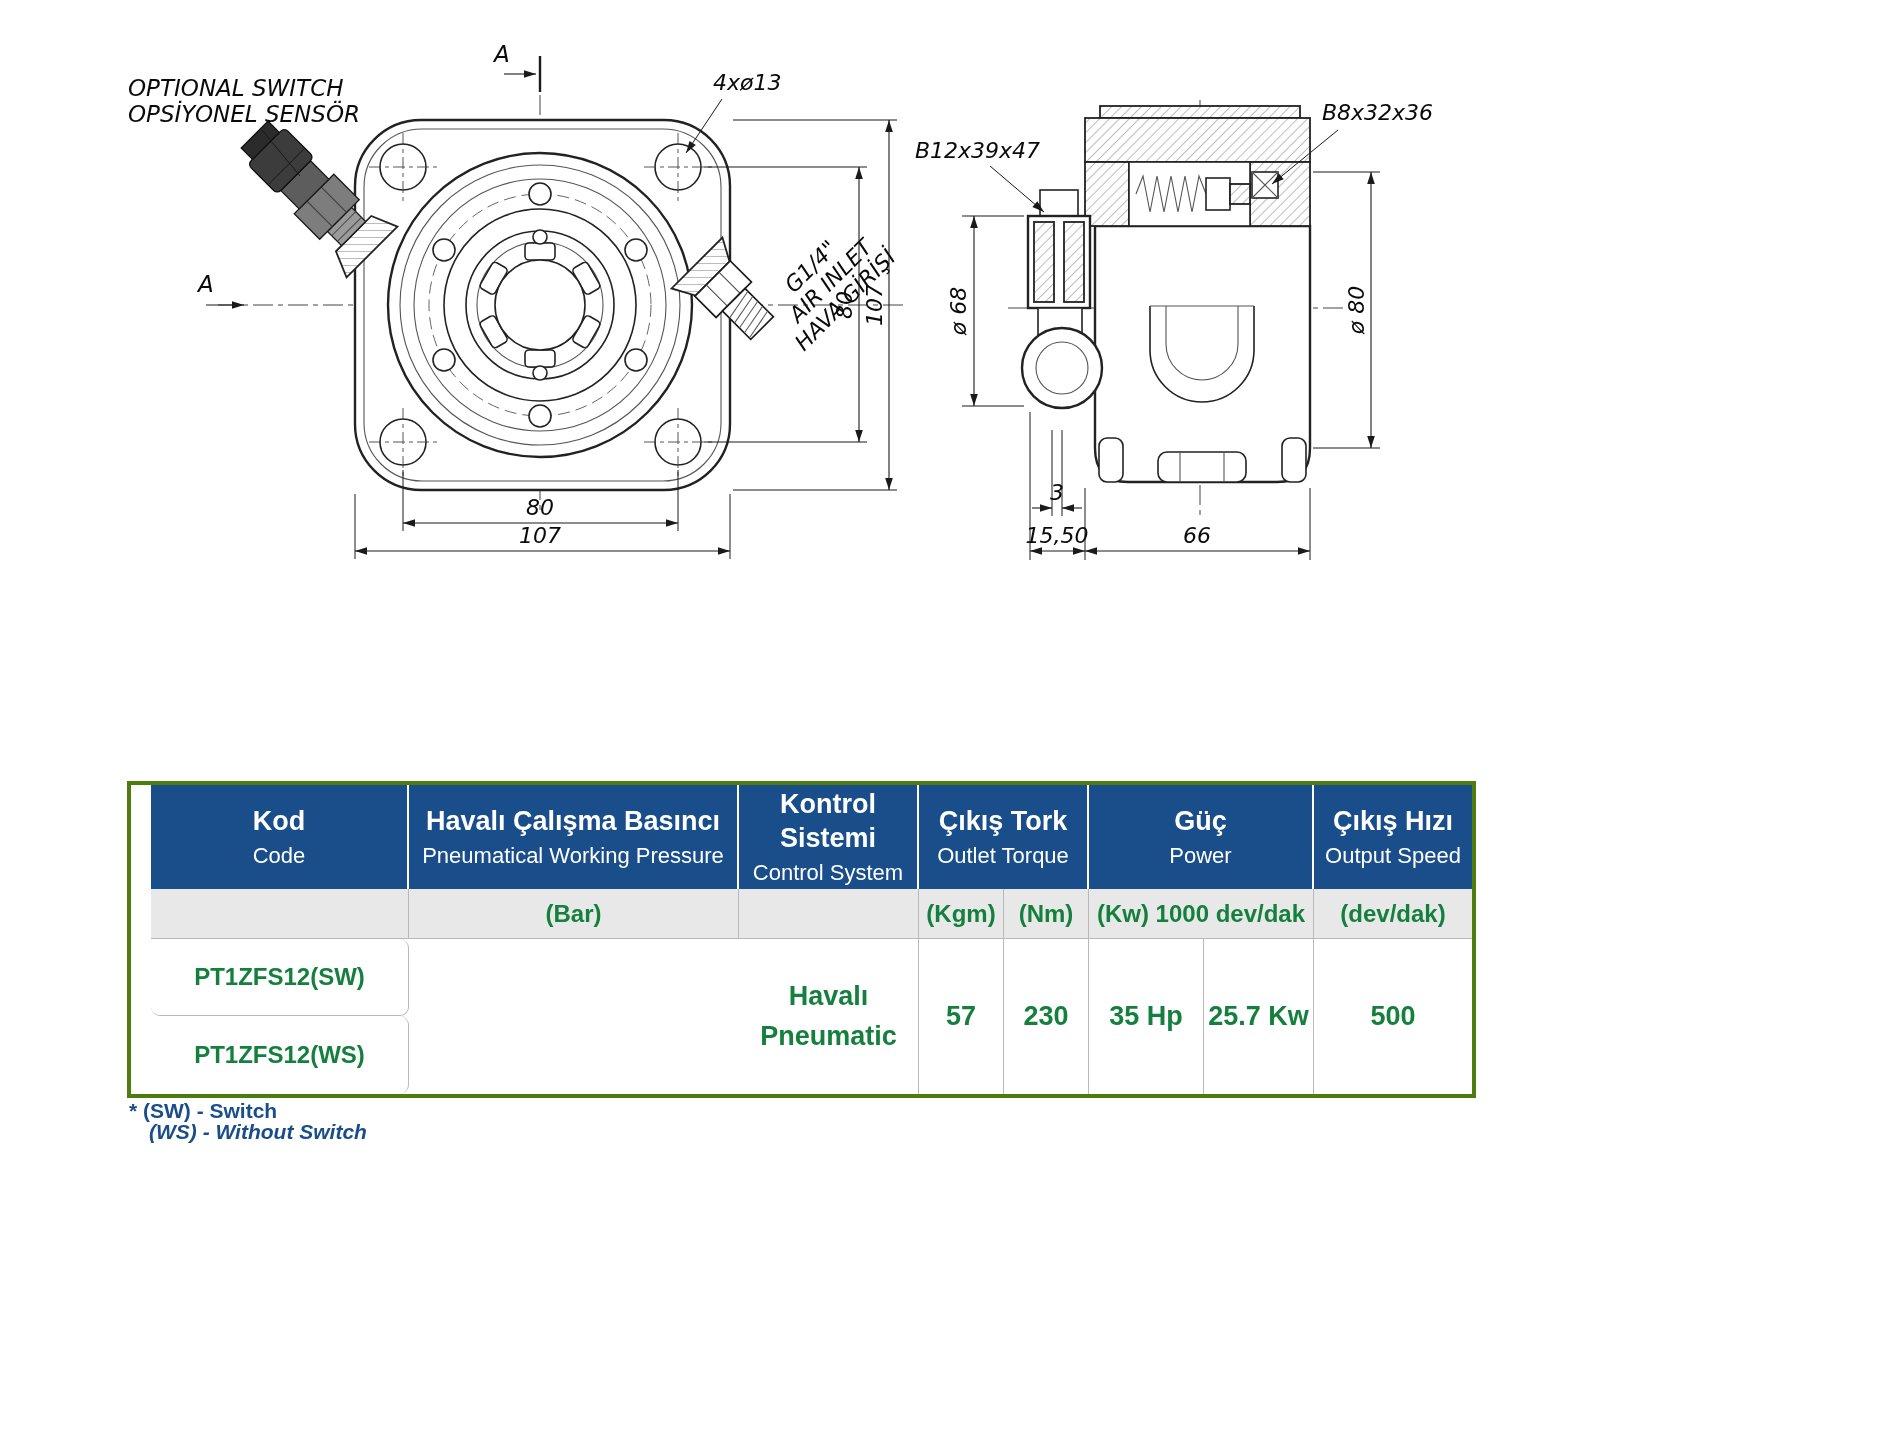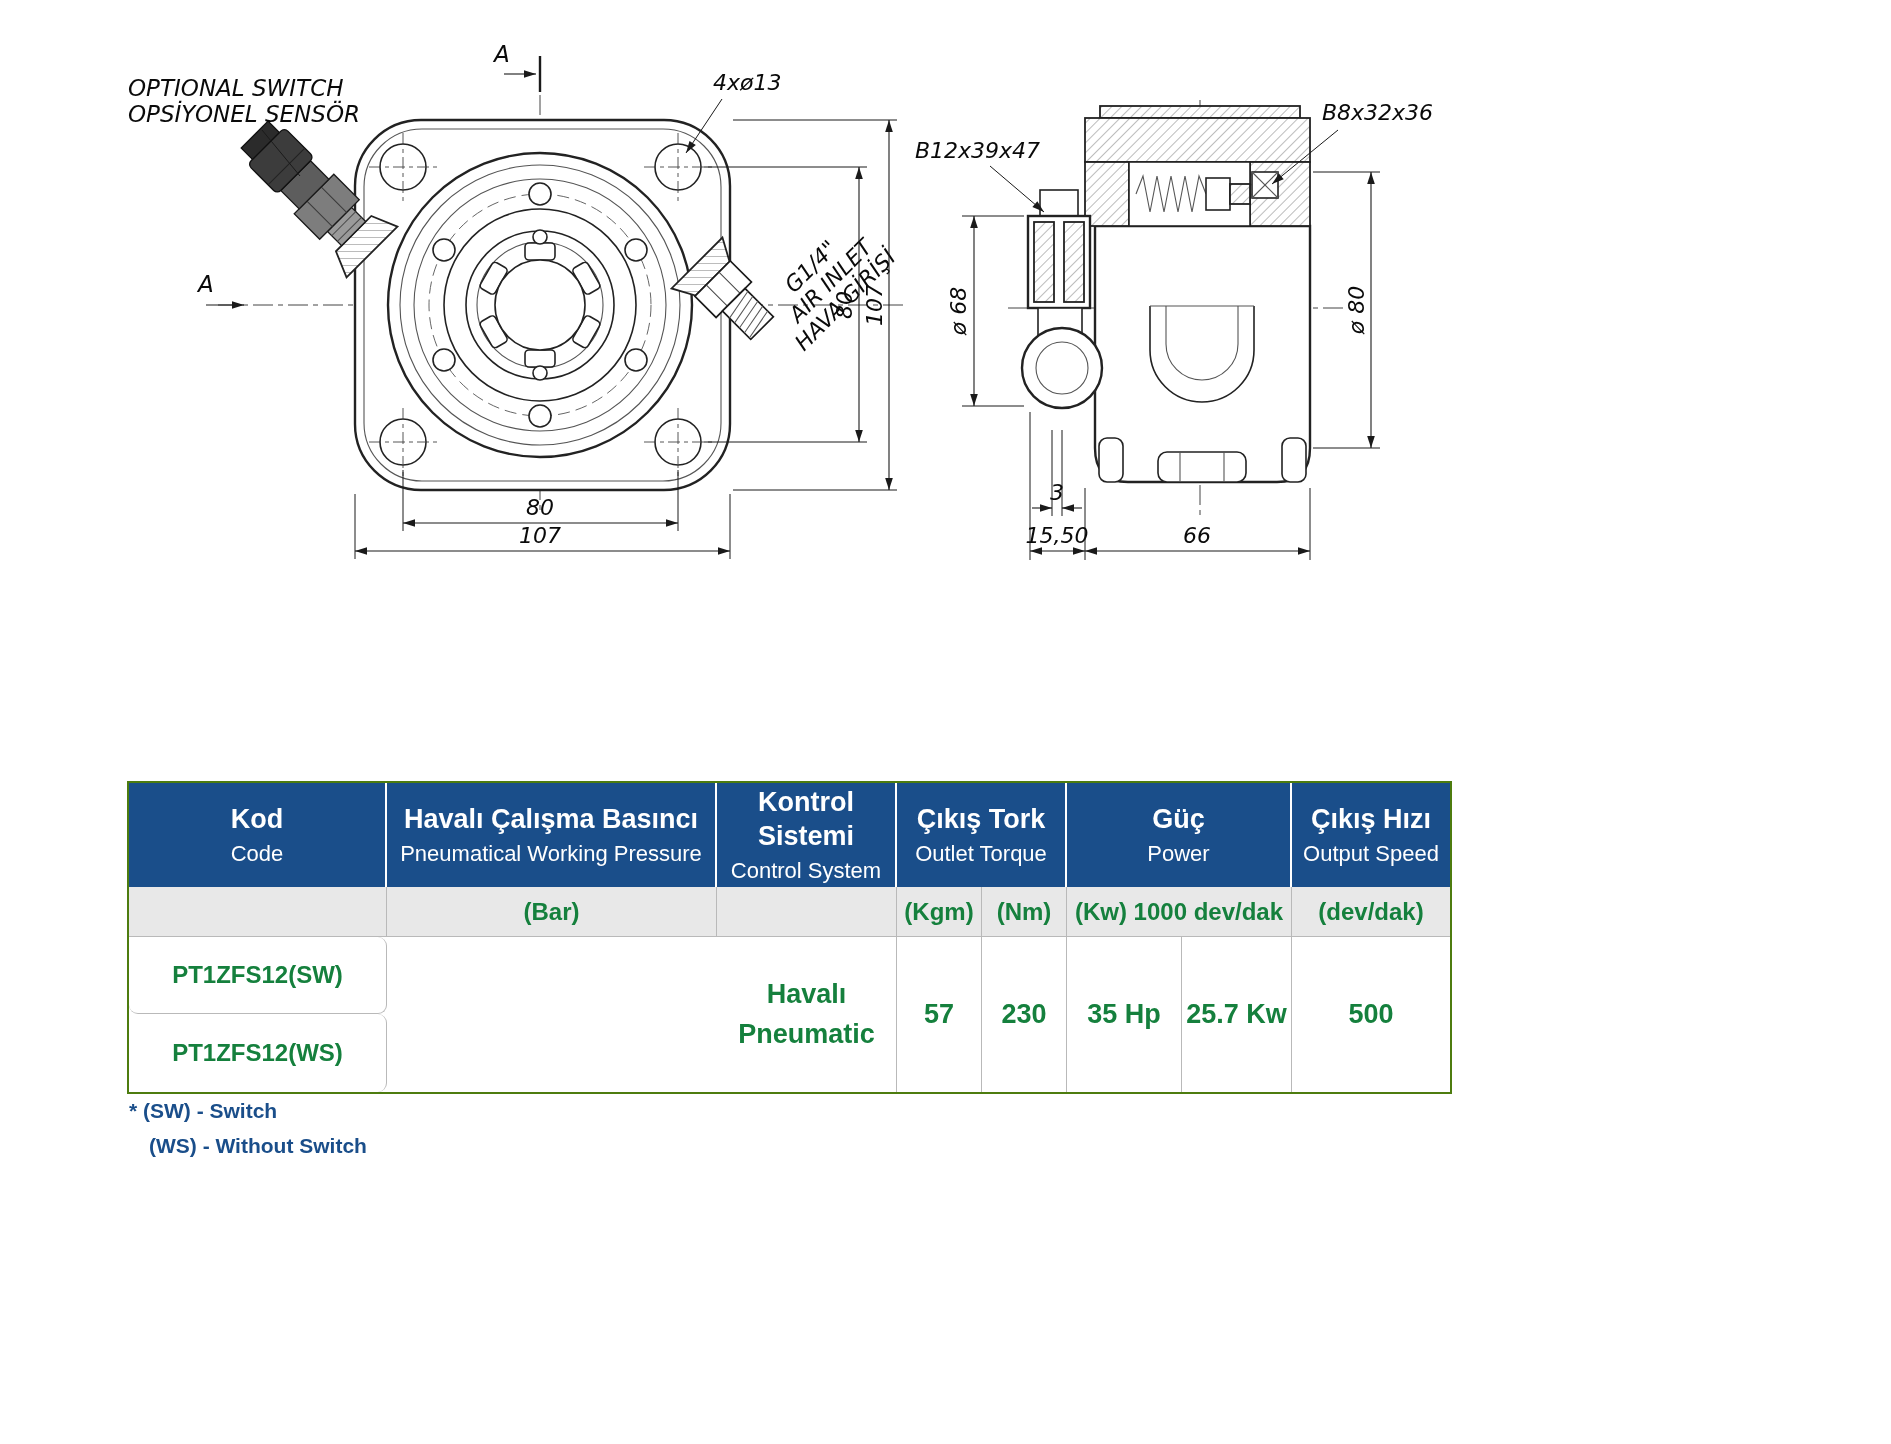--- a/index.html
+++ b/index.html
@@ -17,38 +17,39 @@
   svg .dtxt {font:italic 22px "DejaVu Sans", sans-serif;fill:#0a0a0a;}
   svg .ltxt {font:italic 23px "DejaVu Sans", sans-serif;fill:#0a0a0a;}
   svg .hatchf{fill:url(#hatch);stroke:#222;stroke-width:1.8;}
 
   
   .spec-table{
     position:absolute;left:127px;top:781px;width:1321px;
     display:grid;
     grid-template-columns:258px 330px 180px 85px 85px 115px 110px 158px;
     grid-template-rows:104px 50px 77px 78px;
-    border:2px solid #4d7c0f;
+    border:4px solid #4d7c0f;
     background:#ffffff;
+    padding-left:20px;
   }
   .cell{display:flex;flex-direction:column;align-items:center;justify-content:center;
         border-right:1px solid #b9b9b9;border-bottom:1px solid #b9b9b9;
         background:#ffffff;color:#15803d;text-align:center;}
   .hdr{background:#1a4e8a;color:#ffffff;border-right:2px solid #ffffff;border-bottom:0;}
   .hdr .tl{font-size:27px;font-weight:bold;line-height:1.25;}
   .hdr .el{font-size:22px;font-weight:normal;line-height:1.25;margin-top:3px;}
   .unit{background:#e8e8e8;font-weight:bold;font-size:24px;}
   .val{font-weight:bold;font-size:27px;line-height:1.45;}
   .code{font-weight:bold;font-size:24px;border-radius:9px;}
   .br0{border-right:0 !important;}
   .bb0{border-bottom:0 !important;}
 
   .footnotes{position:absolute;left:129px;top:1100px;color:#1a4e8a;
              font-size:21px;font-weight:bold;line-height:1.0;}
-  .footnotes .fn2{margin-top:14px;padding-left:20px;}
+  .footnotes .fn2{padding-left:20px;font-style:italic;}
 </style>
 </head>
 <body>
 
 <div class="page">
 
   <svg width="1891" height="660" viewBox="0 0 1891 660" style="position:absolute;left:0;top:0">
     <defs>
       <pattern id="hatch" width="7" height="7" patternUnits="userSpaceOnUse" patternTransform="rotate(45)">
         <rect width="7" height="7" fill="#ffffff"></rect>

